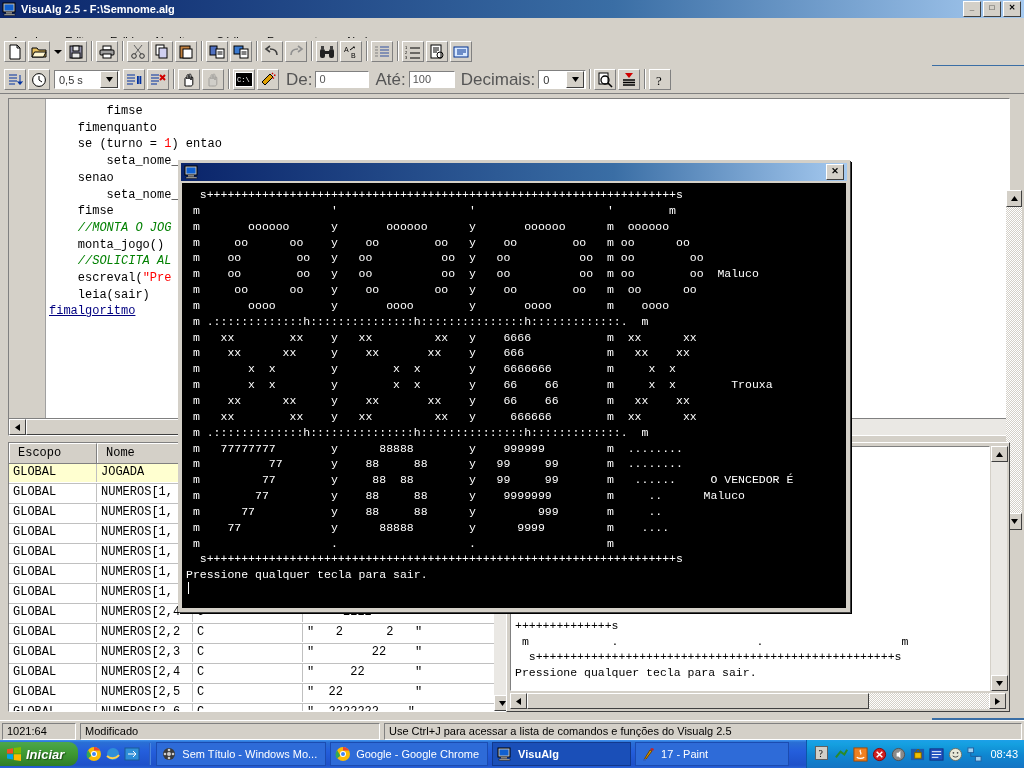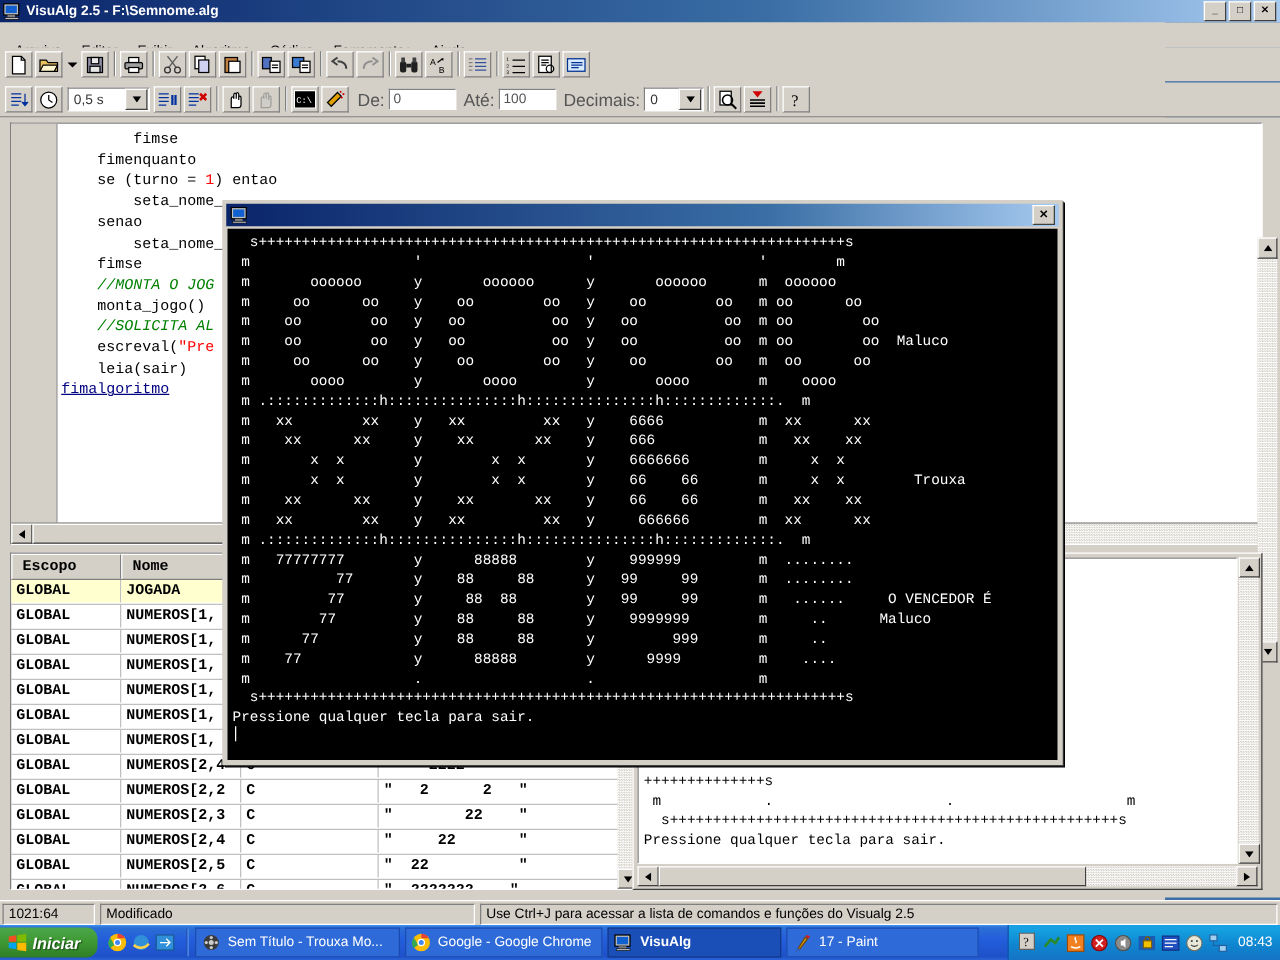--- a/index.html
+++ b/index.html
@@ -46,21 +46,21 @@
   #toolbar2{top:66px;border-bottom:1px solid #808080;}
   .tbtn{
     width:22px;height:21px;margin:0 1px;background:#d4d0c8;
     border:1px solid #d4d0c8;
     display:flex;align-items:center;justify-content:center;
     box-sizing:border-box;
   }
   .tbtn.raised{border-top-color:#fff;border-left-color:#fff;border-right-color:#808080;border-bottom-color:#808080;}
   .sep{width:7px;height:21px;}
   .sep i{display:block;width:1px;height:20px;margin-left:3px;background:#808080;border-right:1px solid #fff;}
-  .tbl{color:#555;font-size:14px;margin:0 3px 0 6px;white-space:nowrap;}
+  .tbl{color:#555;font-size:17px;margin:0 3px 0 6px;white-space:nowrap;}
   .tinput{
     height:17px;background:#fff;border:1px solid #808080;
     border-right-color:#fff;border-bottom-color:#fff;
     font-family:"Liberation Sans",sans-serif;font-size:11px;color:#555;
     padding:1px 3px;box-sizing:border-box;
   }
   .combo{
     height:19px;background:#fff;border:1px solid #808080;
     border-right-color:#fff;border-bottom-color:#fff;
     display:flex;align-items:center;box-sizing:border-box;
@@ -108,21 +108,20 @@
     position:absolute;right:2px;top:96px;width:16px;height:340px;background:
     repeating-conic-gradient(#d4d0c8 0% 25%, #fff 0% 50%) 50% / 2px 2px;
   }
   .vscroll .sbtn{width:14px;height:15px;}
 
   
   .vargrid{
     position:absolute;left:8px;top:348px;width:500px;height:268px;
     background:#fff;border:1px solid #808080;border-right-color:#fff;border-bottom-color:#fff;
     overflow:hidden;
-    font-weight:bold;
   }
   .vg-head{display:flex;height:20px;background:#d4d0c8;border-bottom:1px solid #808080;}
   .vg-hc{
     font-family:"Liberation Mono","DejaVu Sans Mono",monospace;font-size:12px;color:#000;
     padding:2px 0 0 8px;box-sizing:border-box;height:20px;
     border-right:1px solid #808080;border-top:1px solid #fff;border-left:1px solid #fff;
   }
   .vg-row{display:flex;height:19px;border-bottom:1px solid #c0c0c0;}
   .vg-row.sel .c0,.vg-row.sel .c1{background:#ffffd0;}
   .vg-c{
@@ -754,21 +753,21 @@
 
     <div class="taskbtn">
       <svg class="ti" viewBox="0 0 16 16">
         <circle cx="8" cy="8" r="6" fill="#3a3a3a"></circle>
           <circle cx="8" cy="8" r="2" fill="#ccc"></circle>
         <circle cx="8" cy="4" r="1.3" fill="#ccc"></circle>
           <circle cx="8" cy="12" r="1.3" fill="#ccc"></circle>
         <circle cx="4" cy="8" r="1.3" fill="#ccc"></circle>
           <circle cx="12" cy="8" r="1.3" fill="#ccc"></circle>
       </svg>
-      <span>Sem Título - Trouxa Mo...</span>
+      <span>Sem Título - Windows Mo...</span>
     </div>
 
     <div class="taskbtn" style="min-width:140px">
       <svg class="ti" viewBox="0 0 16 16">
         <circle cx="8" cy="8" r="7" fill="#fbbc05"></circle>
           <path d="M8 1a7 7 0 016.1 3.6H8z" fill="#ea4335"></path>
         <path d="M2.2 4.2L5.4 9.7 2 12.6A7 7 0 012.2 4.2z" fill="#34a853"></path>
           <circle cx="8" cy="8" r="3" fill="#fff"></circle>
           <circle cx="8" cy="8" r="2" fill="#4285f4"></circle>
       </svg>

